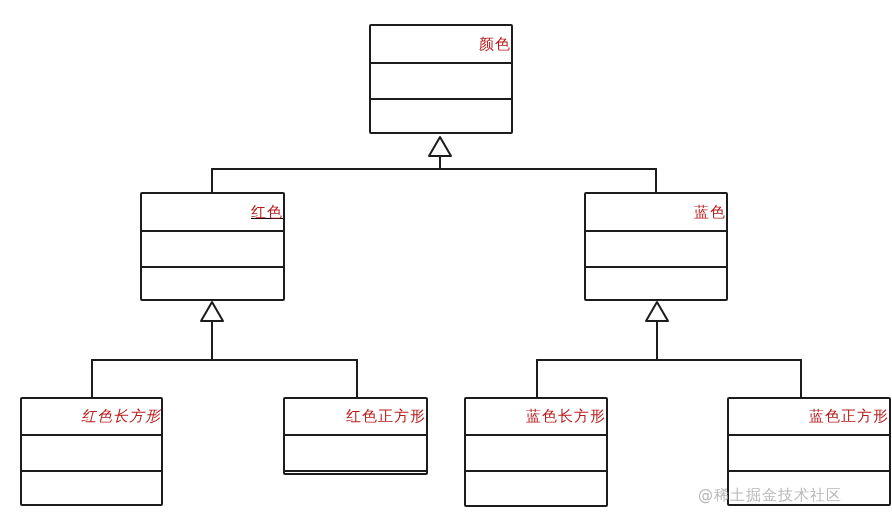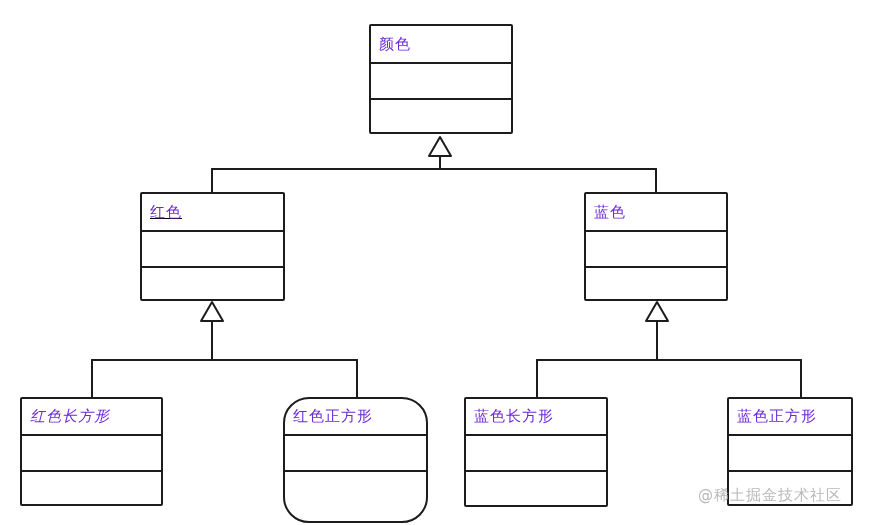--- a/index.html
+++ b/index.html
@@ -34,41 +34,40 @@
     z-index: 2;
   }
   .compartment {
     box-sizing: border-box;
     flex: 1 1 auto;
   }
   .compartment.title {
     flex: 0 0 35px;
     display: flex;
     align-items: center;
-    justify-content: flex-start;
+    justify-content: flex-end;
     font-size: 15px;
-    color: #6d28d9;
+    color: #b91c1c;
     letter-spacing: 1px;
-    padding-left: 8px;
   }
   .compartment.attrs {
     flex: 0 0 36px;
     border-top: 2px solid #1c1c1c;
   }
   .compartment.methods {
     border-top: 2px solid #1c1c1c;
   }
   
   .node-color        { left: 369px; top: 24px;  width: 144px; height: 110px; }
   .node-red          { left: 140px; top: 192px; width: 145px; height: 109px; text-decoration: underline; }
   .node-blue         { left: 584px; top: 192px; width: 144px; height: 109px; }
   .node-red-rect     { left: 20px;  top: 397px; width: 143px; height: 109px; font-style: italic; }
-  .node-red-square   { left: 283px; top: 397px; width: 145px; height: 126px; border-radius: 26px; }
+  .node-red-square   { left: 283px; top: 397px; width: 145px; height: 78px; }
   .node-blue-rect    { left: 464px; top: 397px; width: 144px; height: 110px; }
-  .node-blue-square  { left: 727px; top: 397px; width: 126px; height: 109px; }
+  .node-blue-square  { left: 727px; top: 397px; width: 164px; height: 109px; }
   .node-color .compartment.title { flex-basis: 36px; }
   .node-red .compartment.title,
   .node-blue .compartment.title { flex-basis: 36px; }
 
   .watermark {
     position: absolute;
     left: 698px;
     top: 486px;
     z-index: 3;
     font-size: 15px;

